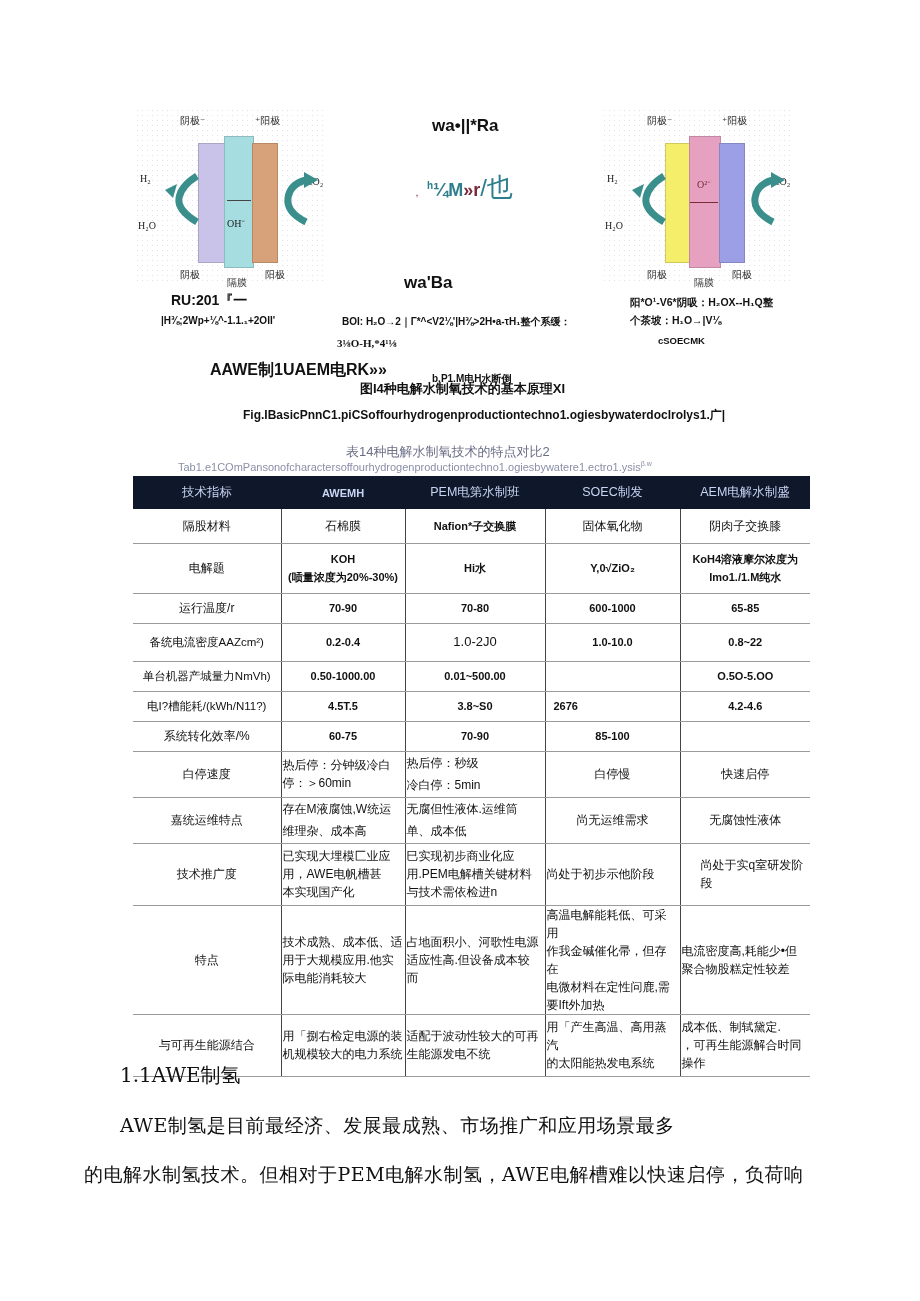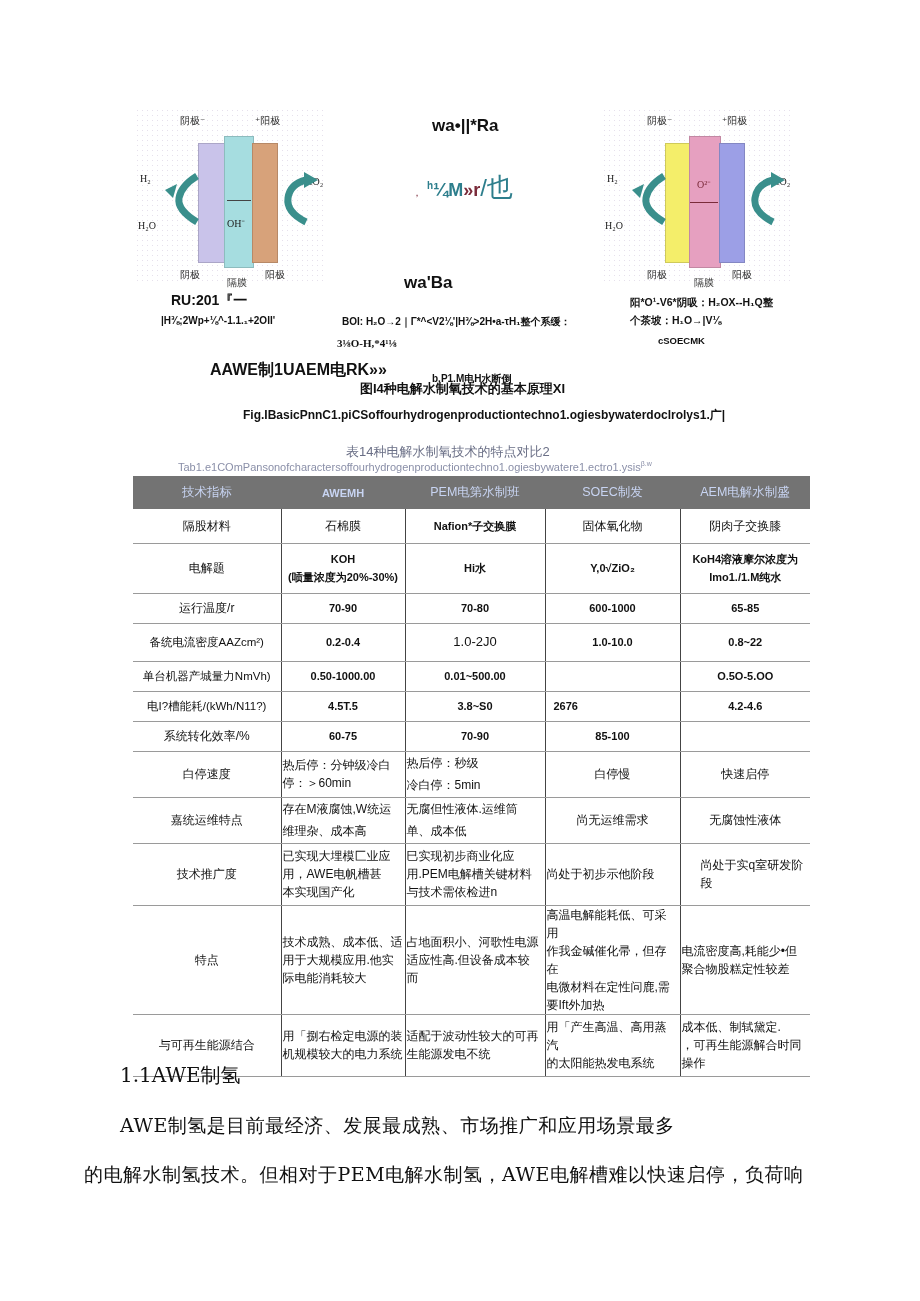--- a/index.html
+++ b/index.html
@@ -6,21 +6,21 @@
   body { width: 920px; height: 1301px; position: relative; overflow: hidden; font-family: "Liberation Sans", "DejaVu Sans", sans-serif; color: #111; }
   .diagram { position: absolute; width: 200px; height: 180px; }
   .dots { background-image: radial-gradient(#e6e0ec 0.6px, transparent 0.7px); background-size: 5px 5px; }
   .layer { position: absolute; border: 1px solid rgba(0,0,0,0.15); }
   .lbl { position: absolute; font-size: 10px; color: #333; font-family: "DejaVu Serif", serif; white-space: nowrap; }
   .chem { position: absolute; font-size: 10px; color: #222; font-family: "Liberation Serif", serif; }
   .arrow-teal { position: absolute; }
   .bold { font-weight: bold; }
   .txt { position: absolute; white-space: nowrap; }
   table.cmp { position: absolute; left: 133px; top: 476px; width: 677px; border-collapse: collapse; font-size: 12px; }
-  table.cmp th { background: #737373; color: #c8d4f2; font-weight: normal; height: 31px; font-size: 12.5px; }
+  table.cmp th { background: #0f172a; color: #c8d4f2; font-weight: normal; height: 31px; font-size: 12.5px; }
   table.cmp th.en { font-weight: bold; font-size: 11px; }
   table.cmp td { border-bottom: 1px solid #9a9a9a; border-left: 1px solid #444; text-align: center; vertical-align: middle; padding: 0 2px; line-height: 18px; color: #111; }
   table.cmp td:first-child { border-left: none; }
   table.cmp td.left { text-align: left; padding-left: 1px; }
   table.cmp td.num { font-weight: bold; font-size: 11px; }
   .h1 { font-family: "DejaVu Serif", serif; }
   .body-text { font-family: "DejaVu Serif", serif; font-size: 19px; letter-spacing: 0.5px; }
 </style>
 </head>
 <body>

